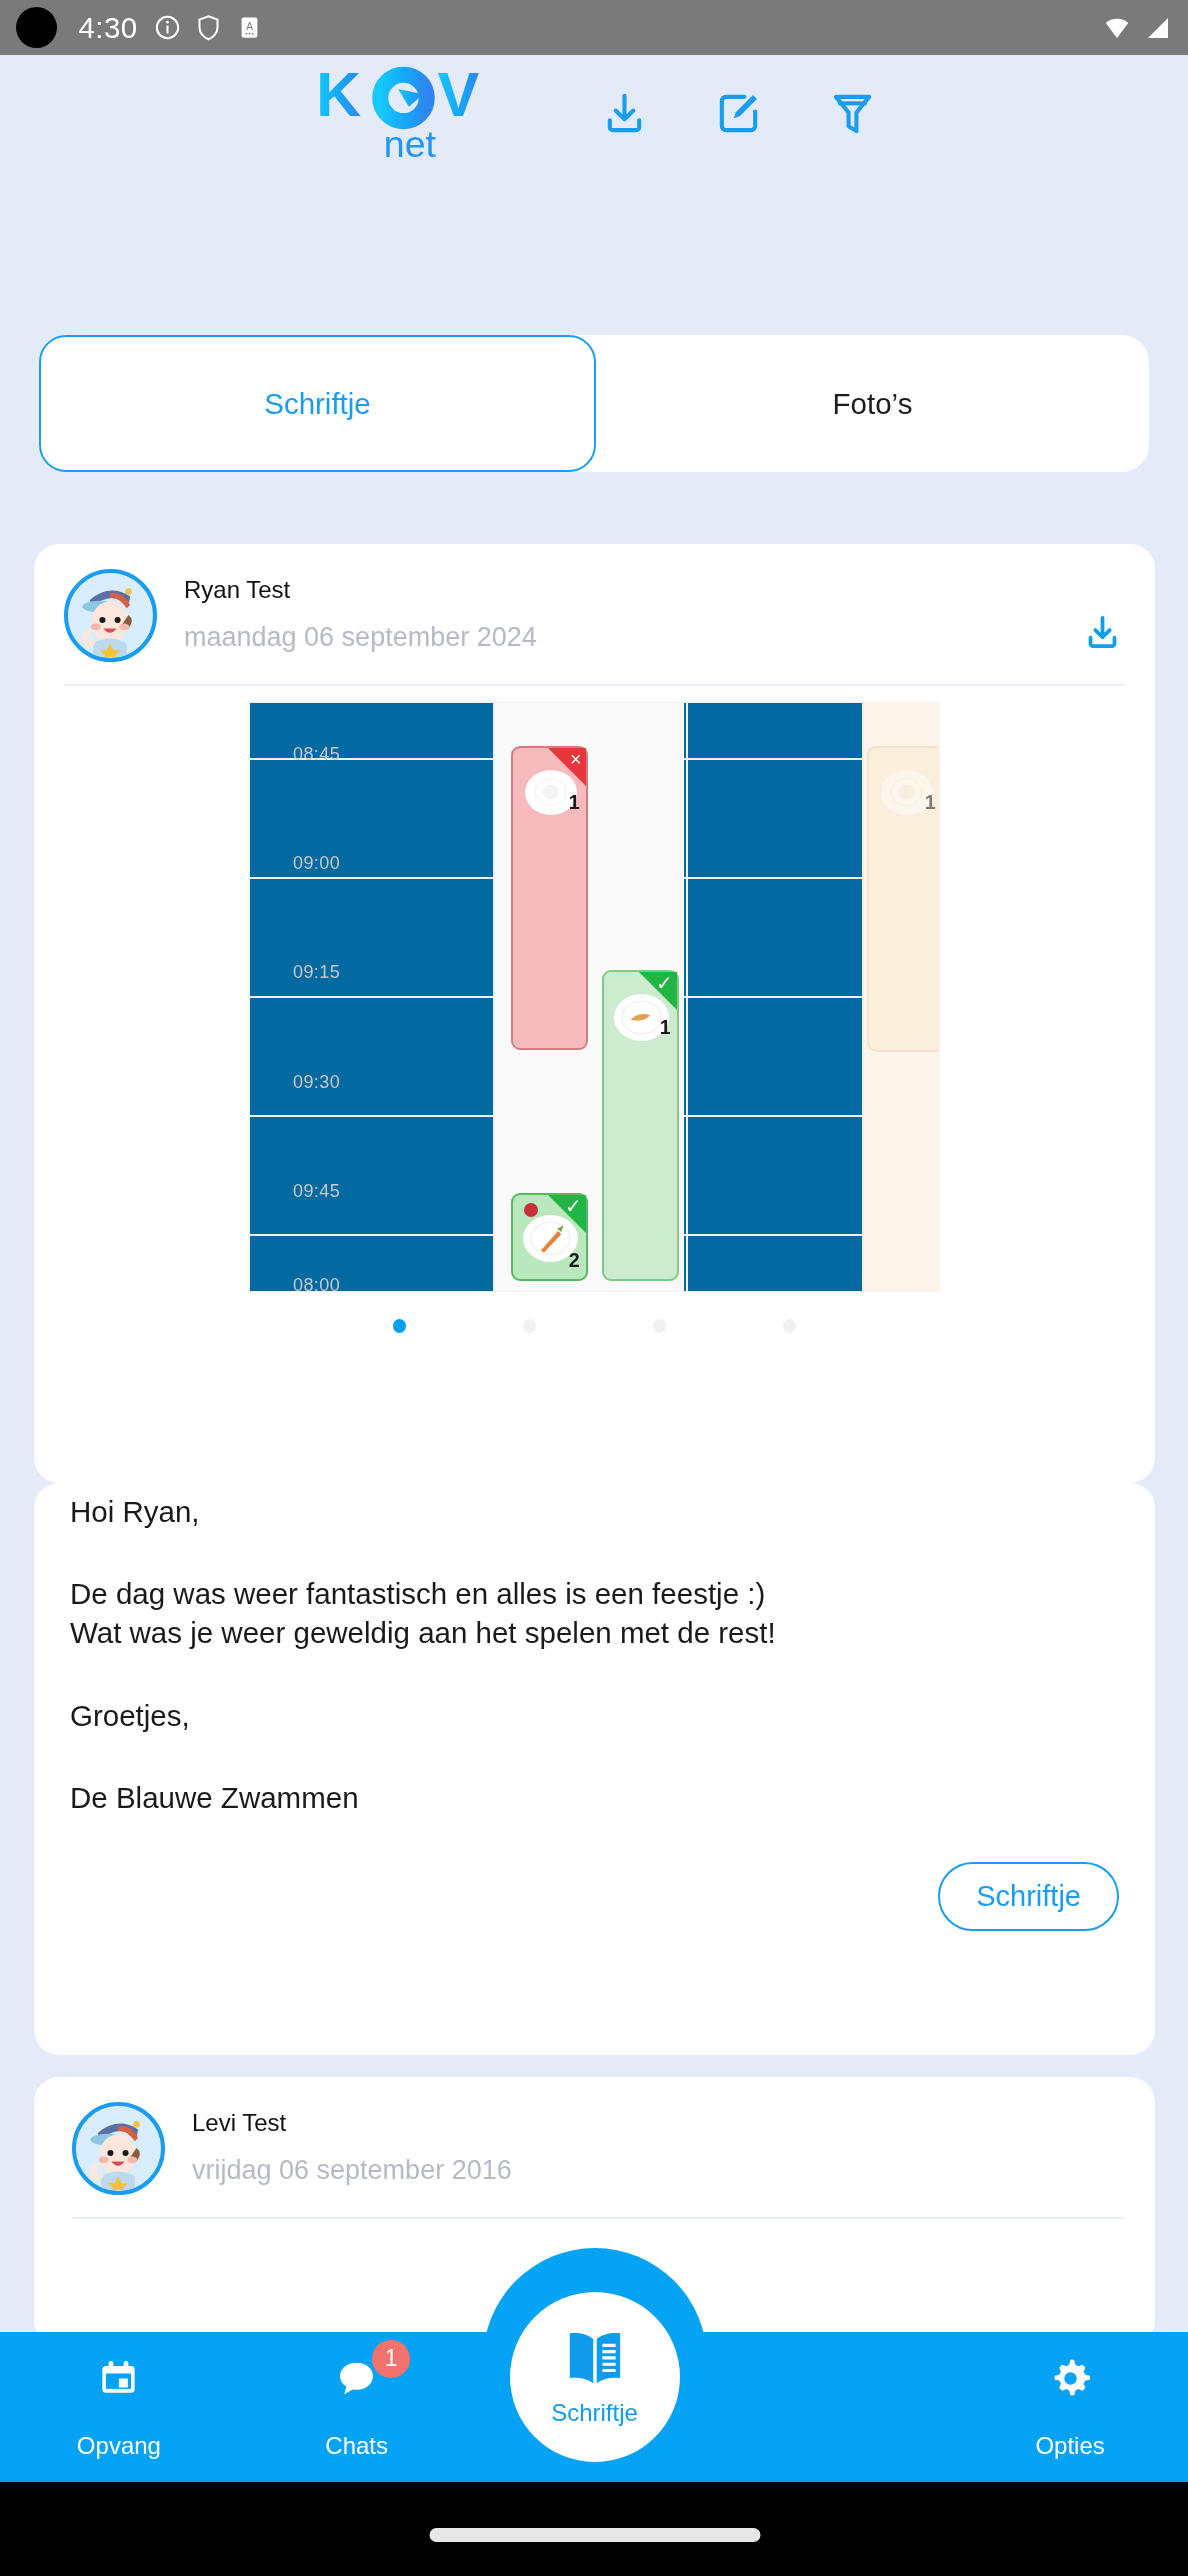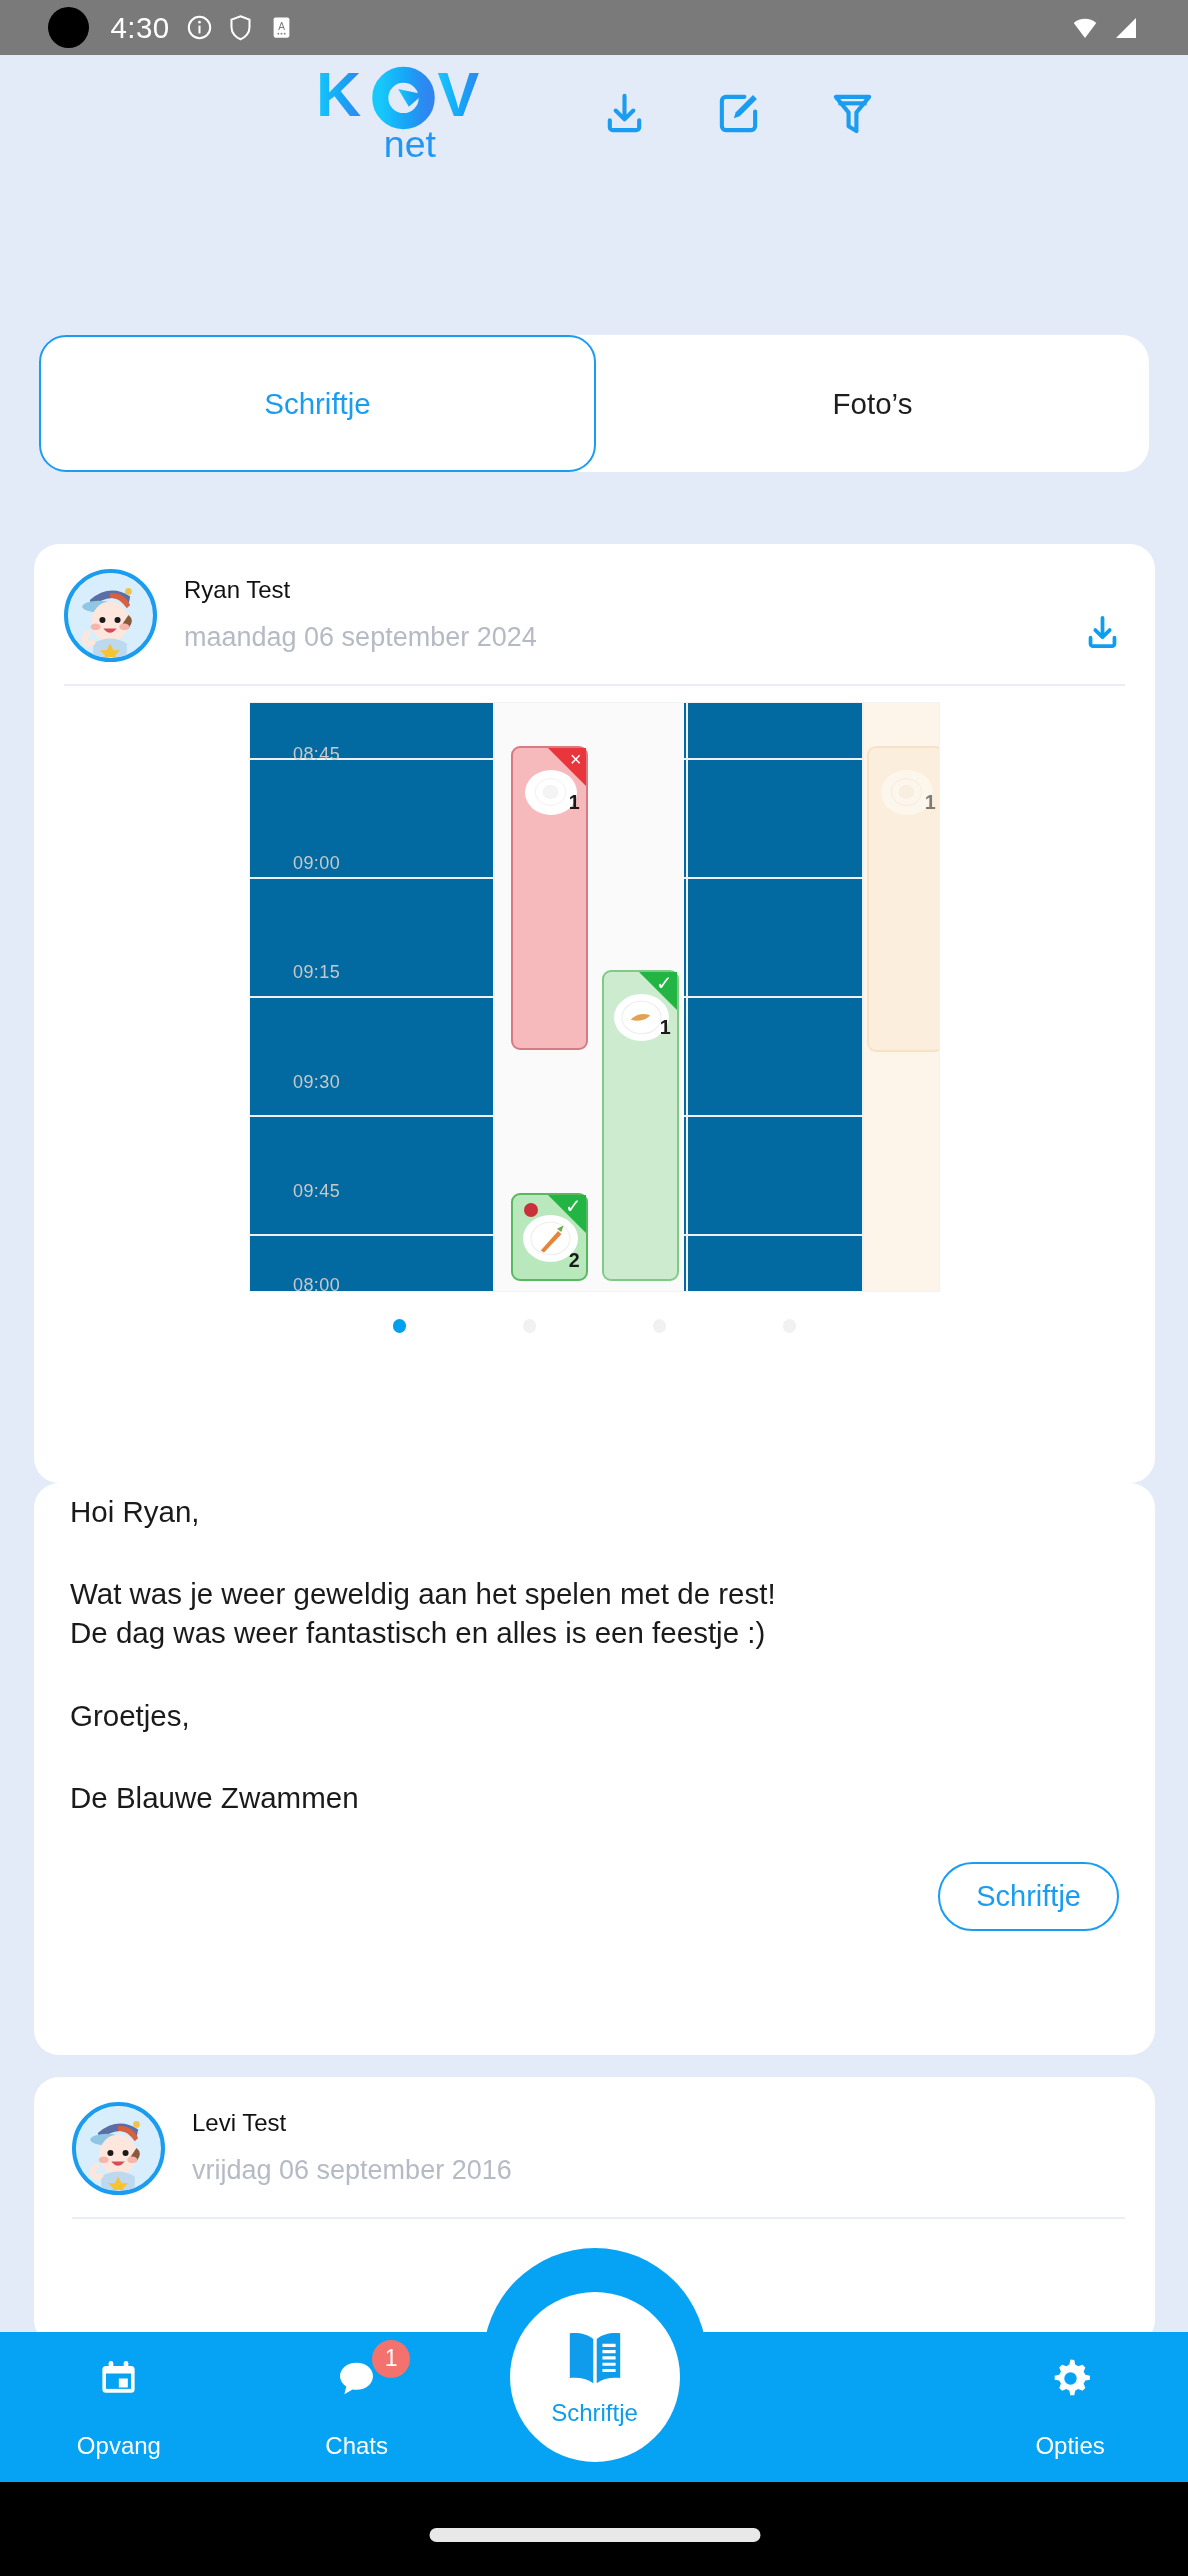--- a/index.html
+++ b/index.html
@@ -7,21 +7,21 @@
     width: 1189px; height: 2576px;
     font-family: "Liberation Sans", sans-serif;
     background: #000;
     overflow: hidden;
   }
   #screen { position: relative; width: 1189px; height: 2576px; background: #e4ebf8; }
 
   
   .statusbar {
     position: absolute; top: 0; left: 0; width: 1189px; height: 55px;
-    background: #7a7a7a; display: flex; align-items: center; padding: 0 48px;
+    background: #7a7a7a; display: flex; align-items: center; padding: 0 16px;
   }
   .camhole { width: 41px; height: 41px; border-radius: 50%; background: #000; flex: 0 0 auto; }
   .sb-time { color: #fff; font-size: 29.5px; margin-left: 21.5px; letter-spacing: 0.4px; }
   .sb-icons { display: flex; align-items: center; gap: 14.3px; margin-left: 16px; }
   .sb-ico { width: 27px; height: 27px; display: block; }
   .sb-right { margin-left: auto; display: flex; align-items: center; gap: 9px; }
 
   
   .header {
     position: absolute; top: 55px; left: 0; width: 1189px; height: 116px;
@@ -328,22 +328,22 @@
       <div class="dot"></div>
       <div class="dot"></div>
       <div class="dot"></div>
     </div>
   </div>
 
   <div class="card" id="card1-rest">
     <div class="msg">
       <p>Hoi Ryan,</p>
       <div class="gap"></div>
+      <p>De dag was weer fantastisch en alles is een feestje :)</p>
       <p>Wat was je weer geweldig aan het spelen met de rest!</p>
-      <p>De dag was weer fantastisch en alles is een feestje :)</p>
       <div class="gap"></div>
       <p>Groetjes,</p>
       <div class="gap"></div>
       <p>De Blauwe Zwammen</p>
     </div>
     <div class="reply-row">
       <button class="reply-btn">Schriftje</button>
     </div>
   </div>
 

